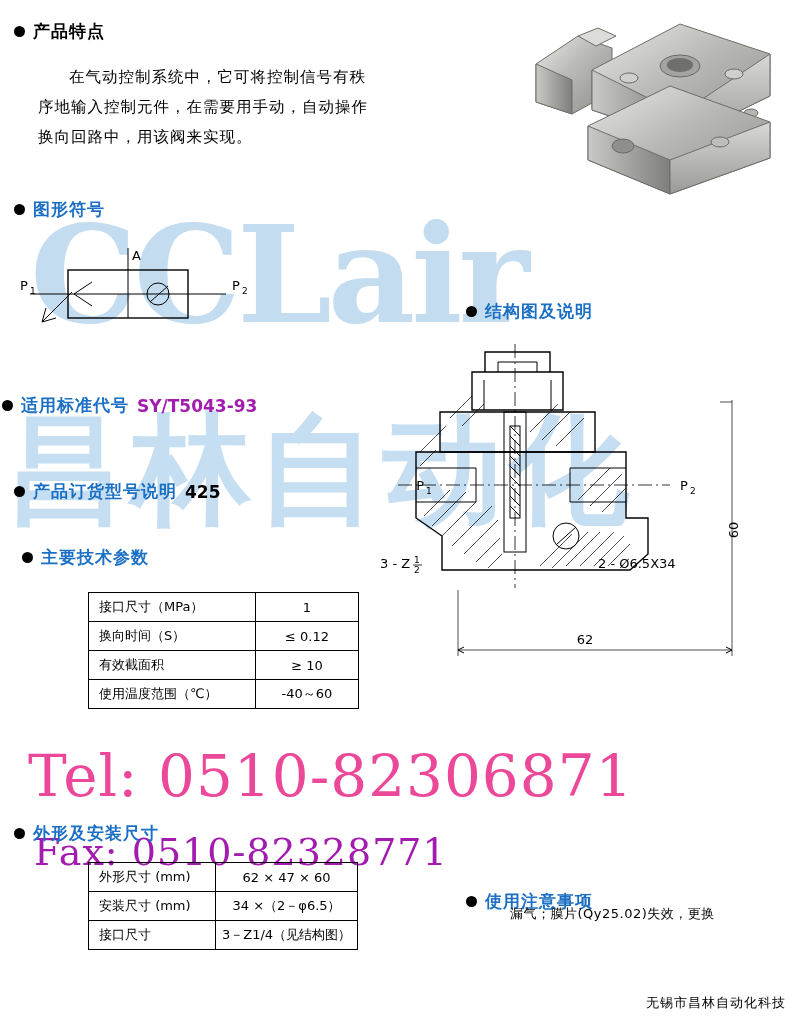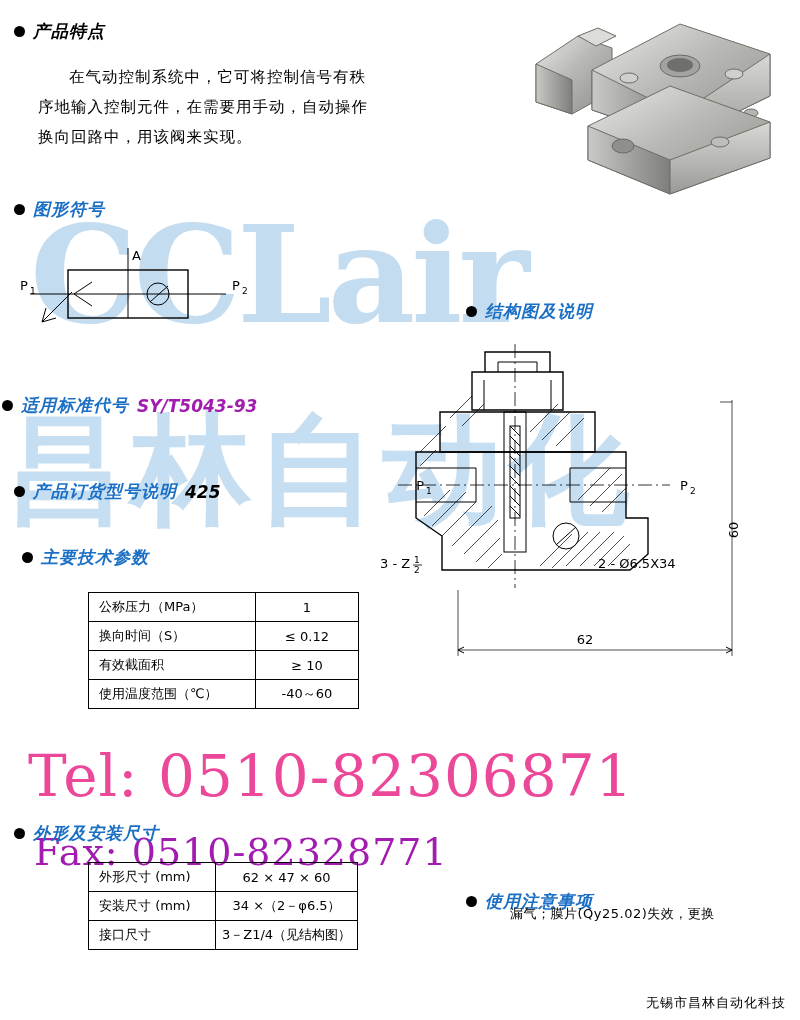--- a/index.html
+++ b/index.html
@@ -68,21 +68,20 @@
   }
 
   
   .content { position: absolute; inset: 0; z-index: 2; }
 
   .sec-head {
     position: absolute;
     display: flex;
     align-items: center;
     white-space: nowrap;
-    font-style: italic;
   }
   .bullet {
     width: 11px; height: 11px;
     border-radius: 50%;
     background: #000;
     margin-right: 8px;
     flex: 0 0 auto;
   }
   .sec-title {
     font-weight: bold;
@@ -273,21 +272,21 @@
   </div>
 
   <div class="sec-head" style="left:22px; top:546px;">
     <span class="bullet"></span>
     <span class="sec-title blue">主要技术参数</span>
   </div>
 
   <table class="spec" id="main-spec">
     <tbody>
         <tr>
-      <td class="lbl">公称压力（MPa）</td>
+      <td class="lbl">接口尺寸（MPa）</td>
       <td class="val">1</td>
     </tr>
     <tr>
       <td class="lbl">换向时间（S）</td>
       <td class="val">≤ 0.12</td>
     </tr>
     <tr>
       <td class="lbl">有效截面积</td>
       <td class="val">≥ 10</td>
     </tr>

